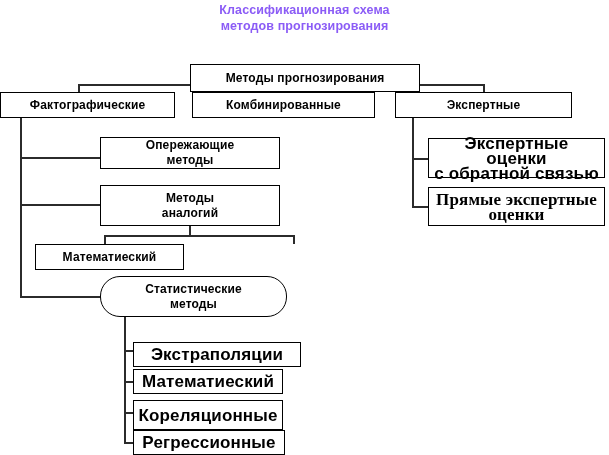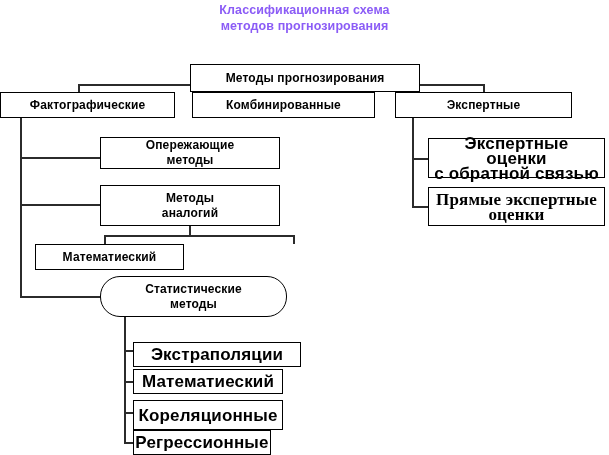--- a/index.html
+++ b/index.html
@@ -116,21 +116,21 @@
 
   <div class="node" style="left:35px; top:244px; width:149px; height:26px;">Математиеский</div>
 
 
   <div class="node small" style="left:133px; top:342px; width:168px; height:25px;">Экстраполяции</div>
 
   <div class="node small" style="left:133px; top:369px; width:150px; height:25px;">Математиеский</div>
 
   <div class="node small" style="left:133px; top:400px; width:150px; height:30px;">Кореляционные</div>
 
-  <div class="node small" style="left:133px; top:430px; width:138px; height:25px;">Регрессионные</div>
+  <div class="node small" style="left:133px; top:430px; width:152px; height:25px;">Регрессионные</div>
 
   <div class="node small" style="left:428px; top:138px; width:177px; height:40px;">Экспертные оценки
 с обратной связью</div>
 
   <div class="node small" style="left:428px; top:187px; width:177px; height:39px;font-family:Liberation Serif, serif;">Прямые экспертные
 оценки</div>
 
 </div>
 
 </body></html>

